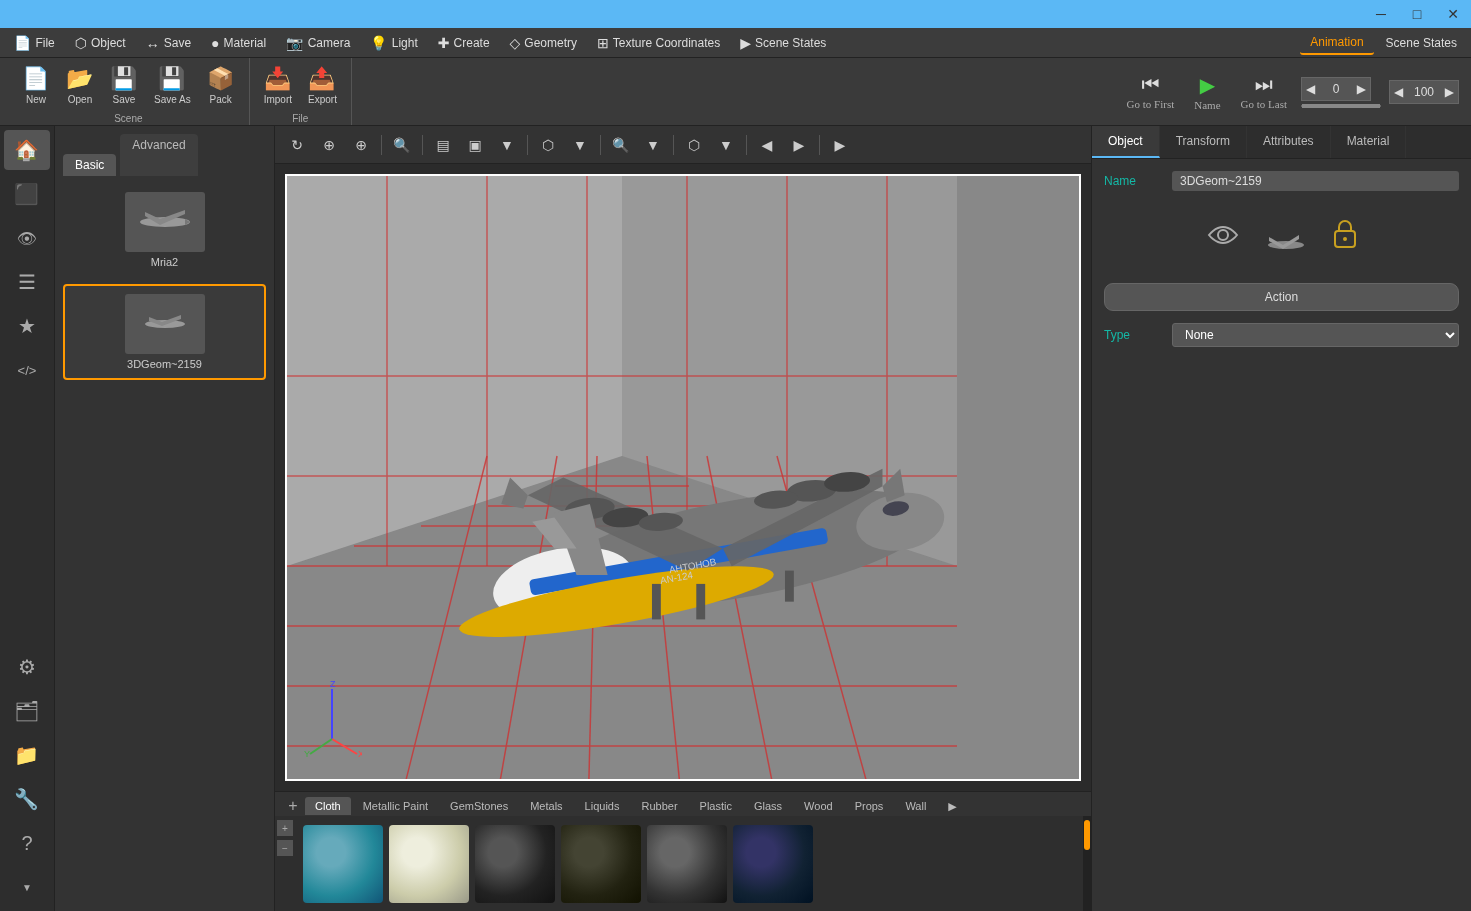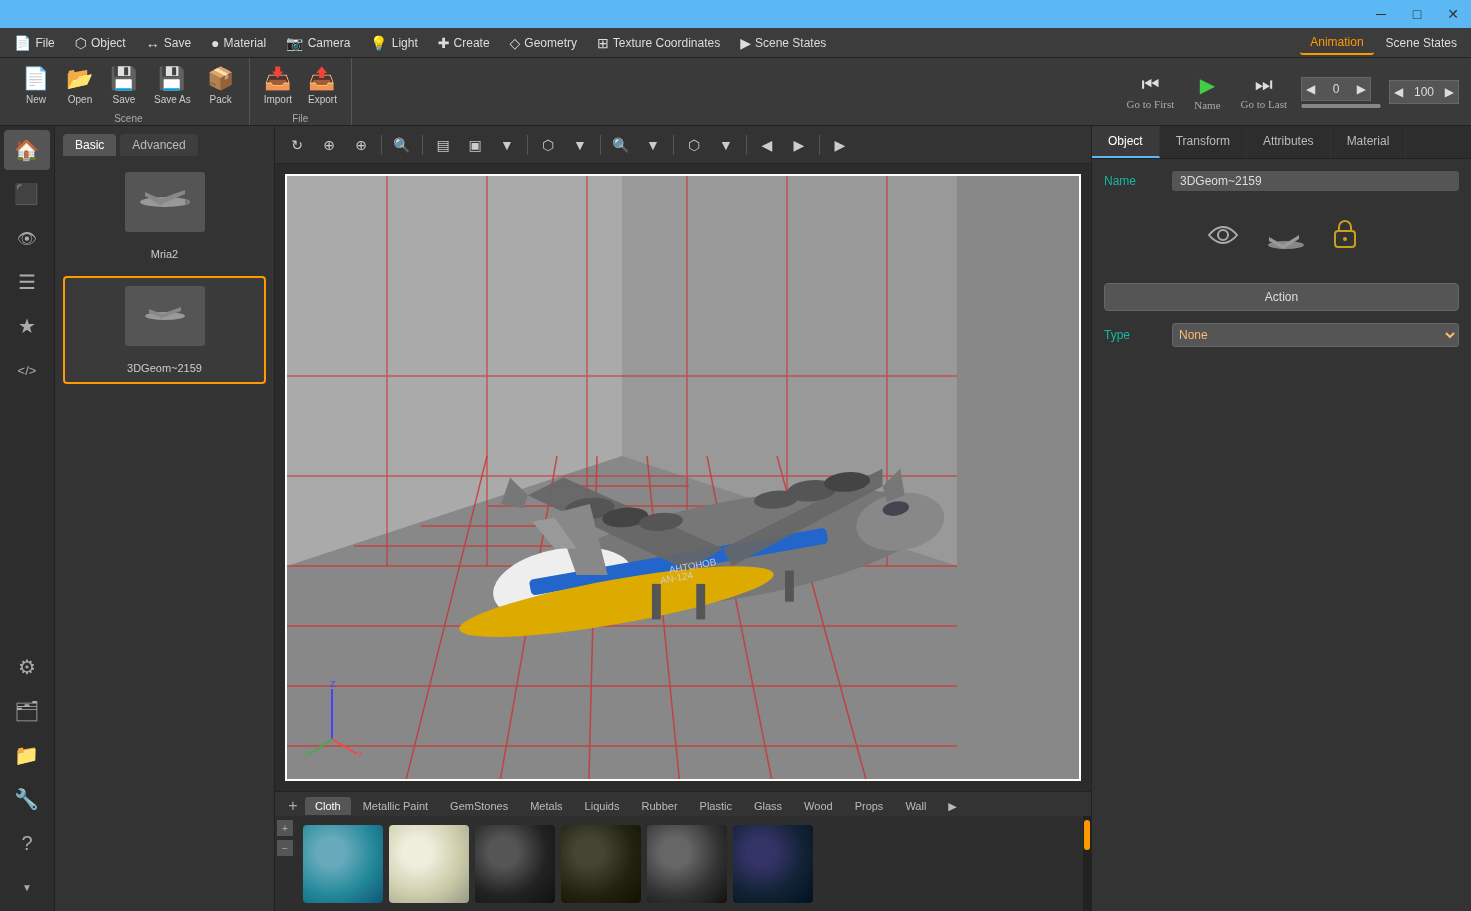--- a/index.html
+++ b/index.html
@@ -137,34 +137,34 @@
       gap: 4px;
     }
     .scene-tab {
       padding: 4px 12px;
       border-radius: 4px 4px 0 0;
       cursor: pointer;
       font-size: 12px;
       color: #bbb;
       background: #3e3e3e;
     }
-    .scene-tab.active { background: #555; color: #fff; }
+    .scene-tab.active { background: #555; color: #fff; margin-top: 20px; }
     .scene-items {
       flex: 1;
       overflow-y: auto;
       padding: 8px;
       display: flex;
       flex-direction: column;
       gap: 8px;
     }
     .scene-item {
       display: flex;
       flex-direction: column;
       align-items: center;
-      gap: 16px;
+      gap: 4px;
       cursor: pointer;
       padding: 8px;
       border-radius: 4px;
     }
     .scene-item.selected { border: 2px solid #f90; background: #3a3a3a; }
     .scene-item-thumb {
       width: 80px;
       height: 60px;
       background: #555;
       border-radius: 3px;
@@ -360,33 +360,33 @@
       gap: 20px;
       padding: 16px 0;
     }
     .action-btn {
       display: block;
       width: 100%;
       padding: 6px;
       background: #555;
       color: #ddd;
       border: 1px solid #666;
-      border-radius: 4px;
+      border-radius: 9px;
       cursor: pointer;
       text-align: center;
       margin-bottom: 12px;
       font-size: 12px;
     }
     .type-select {
       flex: 1;
       background: #555;
-      color: #fdba74;
+      color: #ffffff;
       border: 1px solid #666;
       border-radius: 3px;
-      padding: 3px 2px;
+      padding: 3px 8px;
       font-size: 12px;
     }
 
     
     .anim-ctrl-btn {
       display: flex;
       flex-direction: column;
       align-items: center;
       gap: 2px;
       cursor: pointer;

